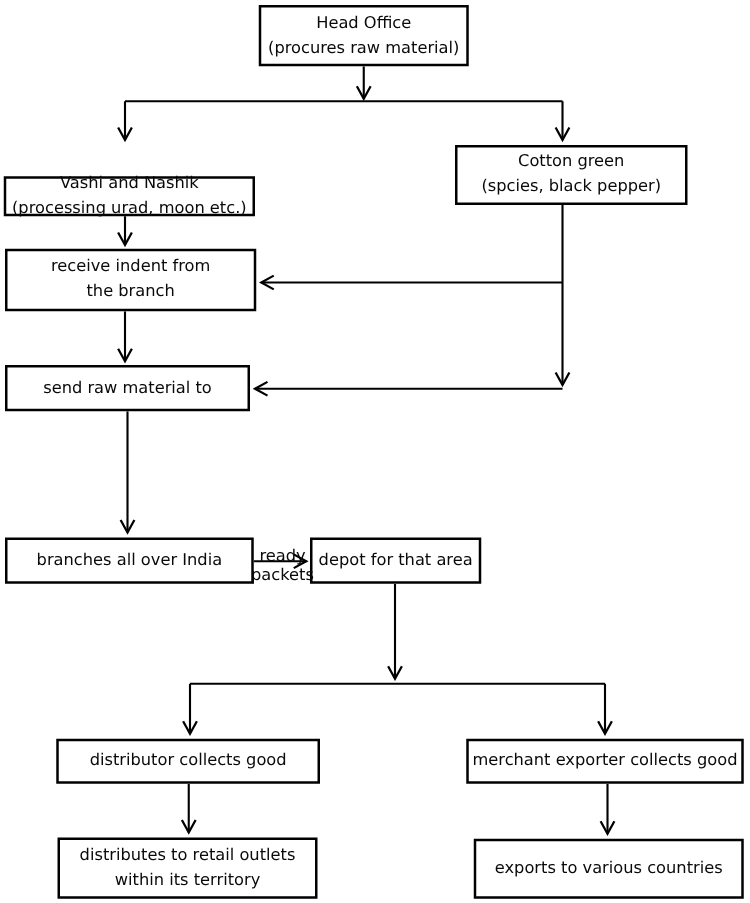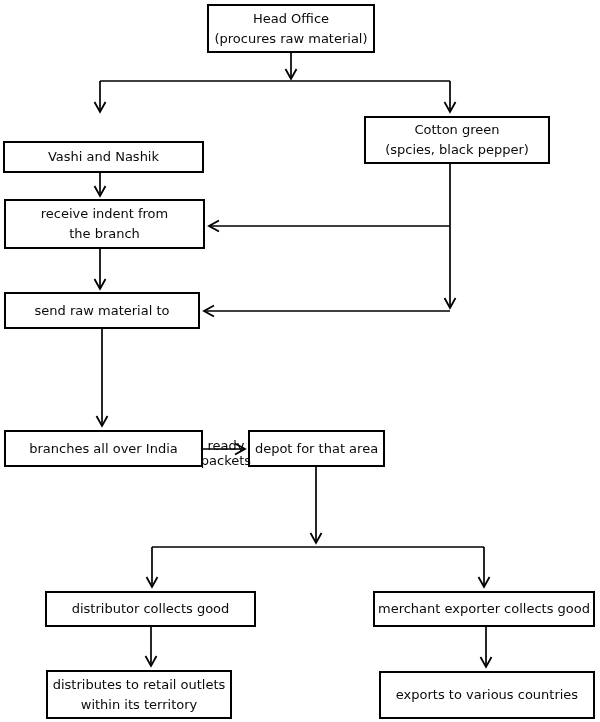--- a/index.html
+++ b/index.html
@@ -78,20 +78,21 @@
     </g>
   </svg>
 
   <div class="box" style="left:207px; top:4px; width:168px; height:49px;">
     <span>Head Office</span>
     <span>(procures raw material)</span>
   </div>
 
   <div class="box" style="left:3px; top:116px; width:201px; height:32px;margin-top:25px;">
     <span>Vashi and Nashik</span>
+    <span>(processing urad, moon etc.)</span>
   </div>
 
   <div class="box" style="left:364px; top:116px; width:186px; height:48px;">
     <span>Cotton green</span>
     <span>(spcies, black pepper)</span>
   </div>
 
   <div class="box" style="left:4px; top:199px; width:201px; height:50px;">
     <span>receive indent from</span>
     <span>the branch</span>
@@ -110,21 +111,21 @@
   </div>
 
   <div class="box" style="left:45px; top:591px; width:211px; height:36px;">
     <span>distributor collects good</span>
   </div>
 
   <div class="box" style="left:373px; top:591px; width:222px; height:36px;">
     <span>merchant exporter collects good</span>
   </div>
 
-  <div class="box" style="left:46px; top:670px; width:186px; height:49px;">
+  <div class="box" style="left:46px; top:670px; width:208px; height:49px;">
     <span>distributes to retail outlets</span>
     <span>within its territory</span>
   </div>
 
   <div class="box" style="left:379px; top:671px; width:216px; height:48px;">
     <span>exports to various countries</span>
   </div>
 
   <div class="edge-label" style="left:186px; top:396px; width:80px;margin-top:42px;">
     <span>ready</span>

